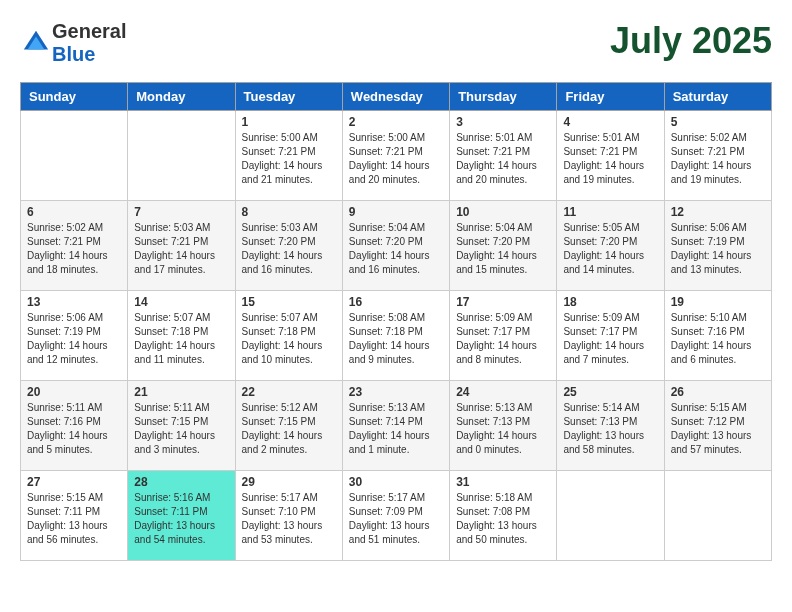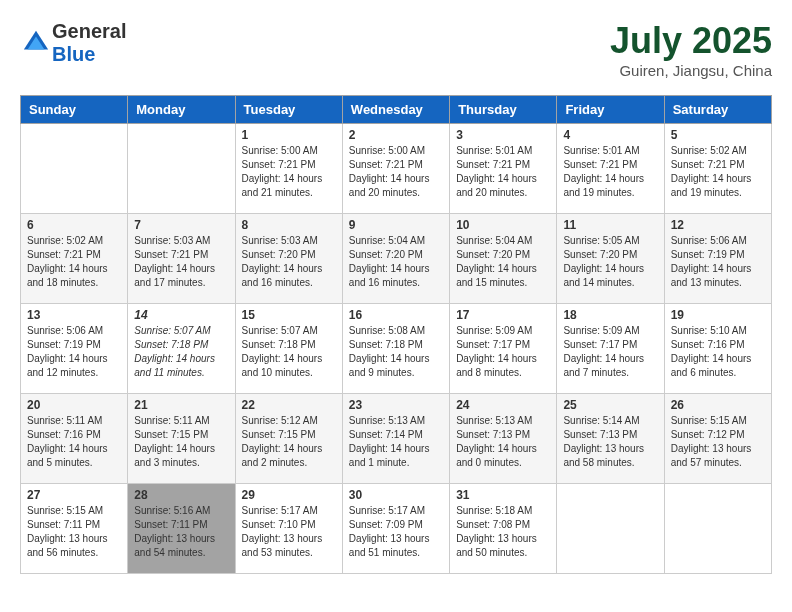--- a/index.html
+++ b/index.html
@@ -100,21 +100,20 @@
       <polygon points="15,2 28,22 2,22" fill="#1565c0"></polygon>
       <polygon points="15,8 24,22 6,22" fill="#42a5f5"></polygon>
     </svg>
     <div>
       <span class="logo-text-general">General</span><br>
       <span class="logo-text-blue">Blue</span>
     </div>
   </div>
   <div class="title-area">
     <div class="month-title">July 2025</div>
-    <div class="location">Guiren, Jiangsu, China</div>
   </div>
 </div>
 
 <table class="calendar">
   <thead>
     <tr>
     <th>Sunday</th>
         <th>Monday</th>
         <th>Tuesday</th>
         <th>Wednesday</th>
@@ -176,21 +175,21 @@
         <td style="background: rgb(245, 245, 245);">
           <span class="day-number">12</span>
           <div class="cell-content"><span>Sunrise: 5:06 AM</span><br><span>Sunset: 7:19 PM</span><br><span>Daylight: 14 hours</span><br><span>and 13 minutes.</span></div>
         </td>
       </tr>
       <tr>
         <td style="background: rgb(255, 255, 255);">
           <span class="day-number">13</span>
           <div class="cell-content"><span>Sunrise: 5:06 AM</span><br><span>Sunset: 7:19 PM</span><br><span>Daylight: 14 hours</span><br><span>and 12 minutes.</span></div>
         </td>
-        <td style="background: rgb(255, 255, 255); font-style: italic;">
+        <td style="background: rgb(255, 255, 255);">
           <span class="day-number">14</span>
           <div class="cell-content"><span>Sunrise: 5:07 AM</span><br><span>Sunset: 7:18 PM</span><br><span>Daylight: 14 hours</span><br><span>and 11 minutes.</span></div>
         </td>
         <td style="background: rgb(255, 255, 255);">
           <span class="day-number">15</span>
           <div class="cell-content"><span>Sunrise: 5:07 AM</span><br><span>Sunset: 7:18 PM</span><br><span>Daylight: 14 hours</span><br><span>and 10 minutes.</span></div>
         </td>
         <td style="background: rgb(255, 255, 255);">
           <span class="day-number">16</span>
           <div class="cell-content"><span>Sunrise: 5:08 AM</span><br><span>Sunset: 7:18 PM</span><br><span>Daylight: 14 hours</span><br><span>and 9 minutes.</span></div>
@@ -236,21 +235,21 @@
         <td style="background: rgb(245, 245, 245);">
           <span class="day-number">26</span>
           <div class="cell-content"><span>Sunrise: 5:15 AM</span><br><span>Sunset: 7:12 PM</span><br><span>Daylight: 13 hours</span><br><span>and 57 minutes.</span></div>
         </td>
       </tr>
       <tr>
         <td style="background: rgb(255, 255, 255);">
           <span class="day-number">27</span>
           <div class="cell-content"><span>Sunrise: 5:15 AM</span><br><span>Sunset: 7:11 PM</span><br><span>Daylight: 13 hours</span><br><span>and 56 minutes.</span></div>
         </td>
-        <td style="background: #a3a3a3;">
+        <td style="background: #5eead4;">
           <span class="day-number">28</span>
           <div class="cell-content"><span>Sunrise: 5:16 AM</span><br><span>Sunset: 7:11 PM</span><br><span>Daylight: 13 hours</span><br><span>and 54 minutes.</span></div>
         </td>
         <td style="background: rgb(255, 255, 255);">
           <span class="day-number">29</span>
           <div class="cell-content"><span>Sunrise: 5:17 AM</span><br><span>Sunset: 7:10 PM</span><br><span>Daylight: 13 hours</span><br><span>and 53 minutes.</span></div>
         </td>
         <td style="background: rgb(255, 255, 255); margin-left: 34px;">
           <span class="day-number">30</span>
           <div class="cell-content"><span>Sunrise: 5:17 AM</span><br><span>Sunset: 7:09 PM</span><br><span>Daylight: 13 hours</span><br><span>and 51 minutes.</span></div>

